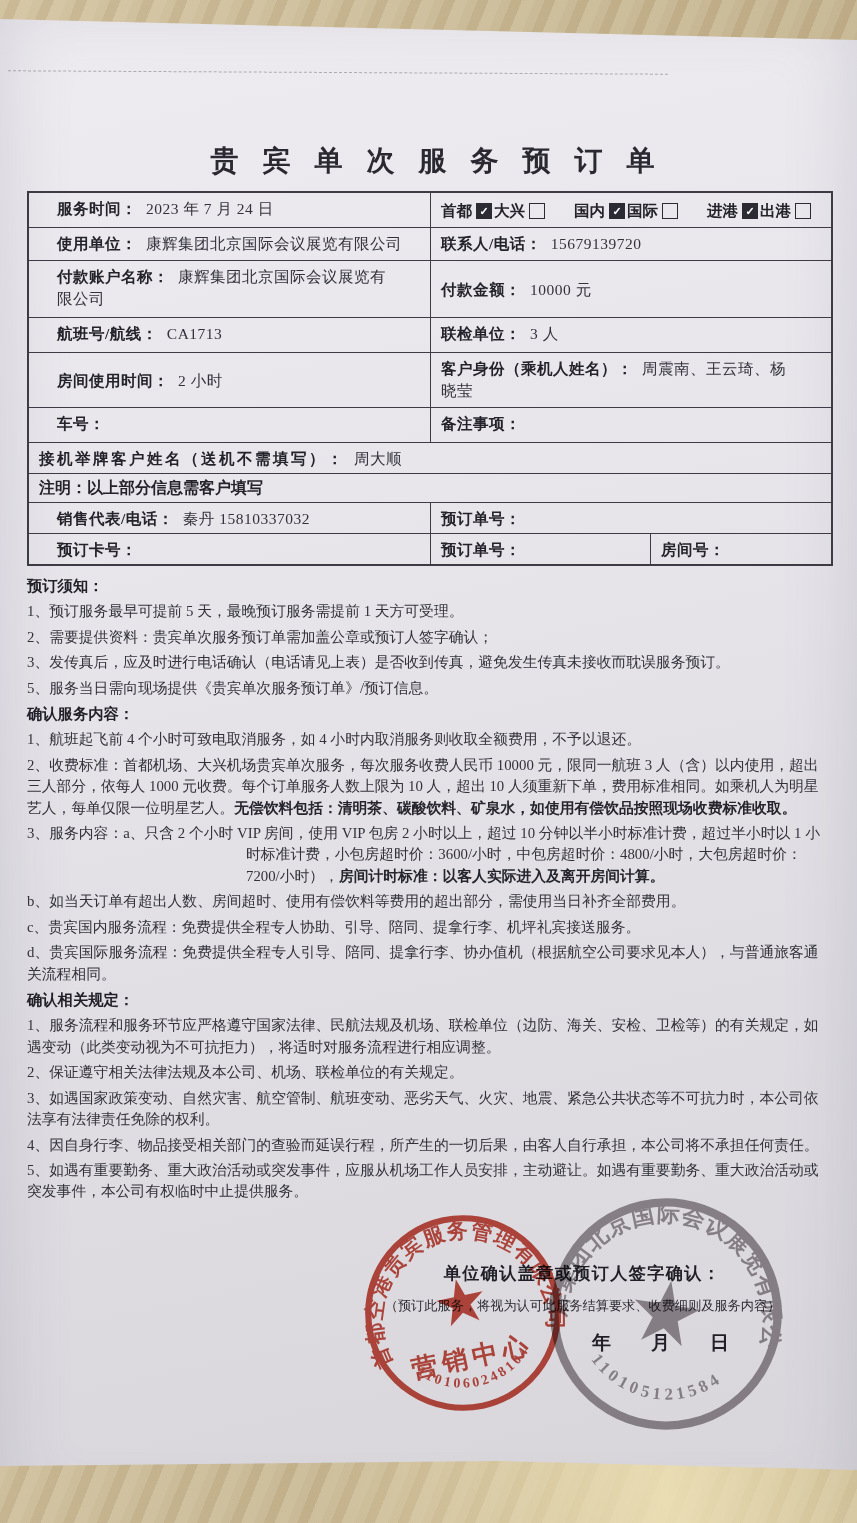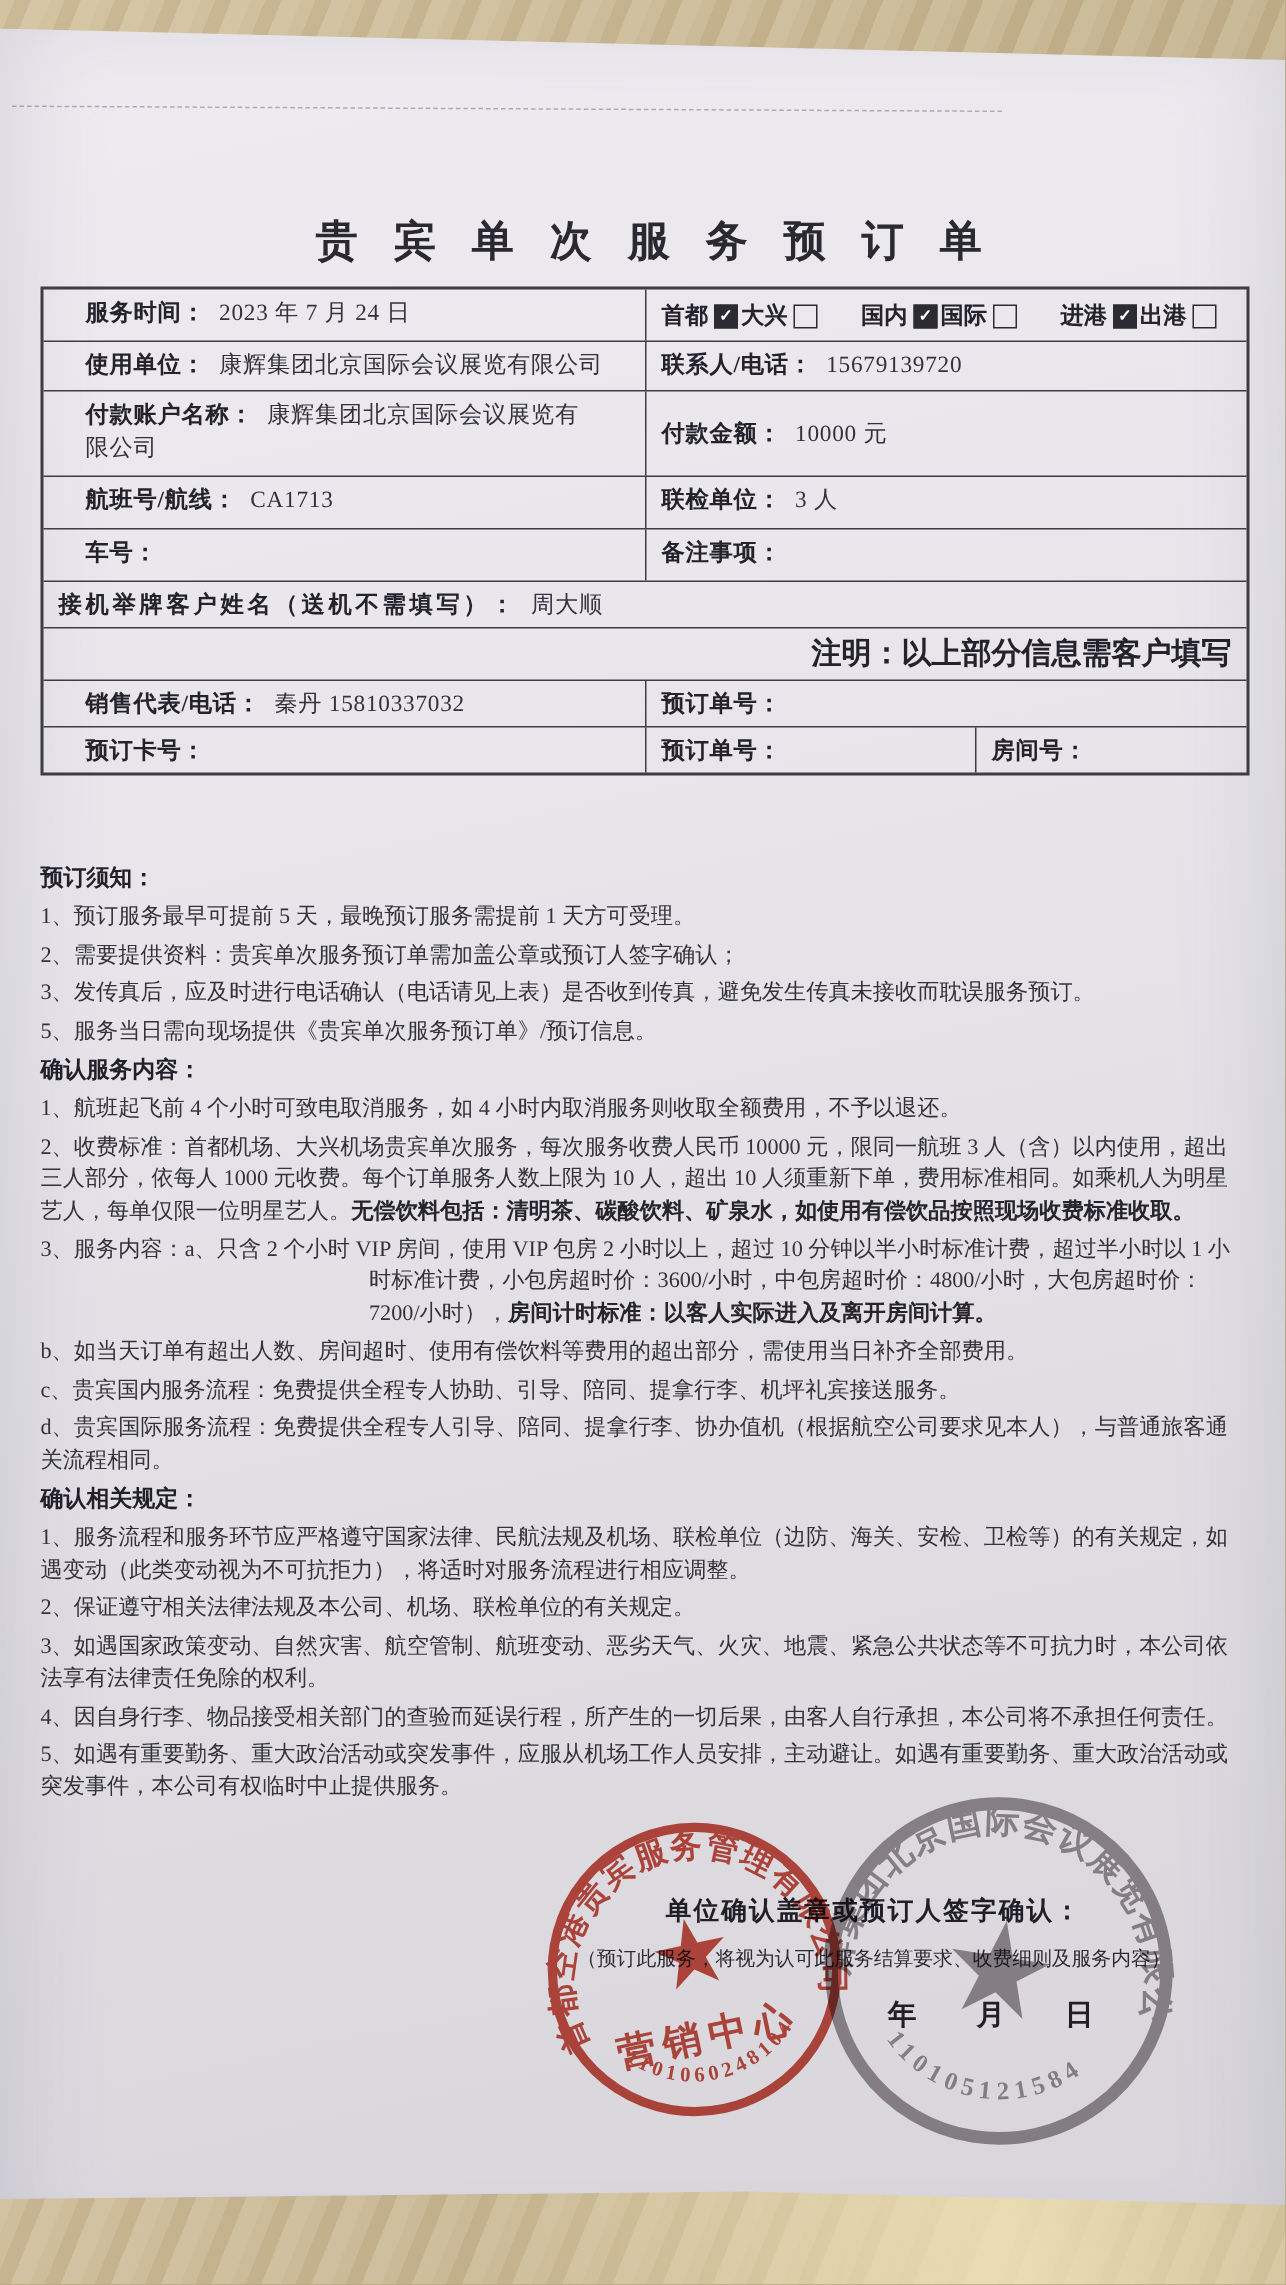--- a/index.html
+++ b/index.html
@@ -34,21 +34,21 @@
   .lab{font-weight:700;color:#24232b;letter-spacing:.5px;}
   .val{color:#33323c;margin-left:9px;letter-spacing:.5px;}
   .squeeze{padding-right:30px;}
   .r34{min-height:34px}.r32{min-height:32px}.r56{min-height:56px}.r54{min-height:54px}
   .r26{min-height:26px}.r30{min-height:30px}
   .flags{display:flex;align-items:center;gap:27px;font-weight:700;color:#24232b;}
   .cbgroup{display:inline-flex;align-items:center;}
   .cbbox{width:14px;height:14px;border:1.8px solid #2c2b33;display:inline-flex;align-items:center;
     justify-content:center;font-size:11px;line-height:1;color:#fff;margin:0 2px 0 4px;flex:none;}
   .cbbox.checked{background:#2c2b33;}
-  .noterow{font-weight:700;font-size:20px;text-align:right;padding-top:3px;color:#24232b;}
+  .noterow{font-weight:700;font-size:16px;text-align:left;padding-top:3px;color:#24232b;}
   .wide .lab{letter-spacing:2.5px;}
   
   .notes{position:absolute;left:27px;top:572px;width:806px;font-size:14.8px;line-height:1.45;color:#33323b;}
   .sec-h{font-weight:700;font-size:15.3px;margin:3px 0 4px;color:#211f28;}
   .item{margin-bottom:4px;}
   .sec-booking .item{padding-left:33px;text-indent:-33px;}
   .sec-service .item:nth-child(3){padding-left:219px;text-indent:-219px;}
   .b{font-weight:700;color:#26252d;}
   
   .footer{position:absolute;left:330px;top:1262px;width:505px;text-align:center;}
@@ -113,20 +113,29 @@
         </div>
       </div>
       <div class="trow r34">
         <div class="cell c1">
           <span class="lab">航班号/航线：</span><span class="val">CA1713</span>
         </div>
         <div class="cell cfill">
           <span class="lab">联检单位：</span><span class="val">3 人</span>
         </div>
       </div>
+      <div class="trow r54">
+        <div class="cell c1" style="display:flex;align-items:center;">
+          <span class="lab">房间使用时间：</span>
+            <span class="val">2 小时</span>
+        </div>
+        <div class="cell cfill squeeze">
+          <span class="lab">客户身份（乘机人姓名）：</span><span class="val">周震南、王云琦、杨晓莹</span>
+        </div>
+      </div>
       <div class="trow r34">
         <div class="cell c1">
           <span class="lab">车号：</span><span class="val"></span>
         </div>
         <div class="cell cfill">
           <span class="lab">备注事项：</span><span class="val"></span>
         </div>
       </div>
       <div class="trow r26 wide">
         <div class="cell cfill">

